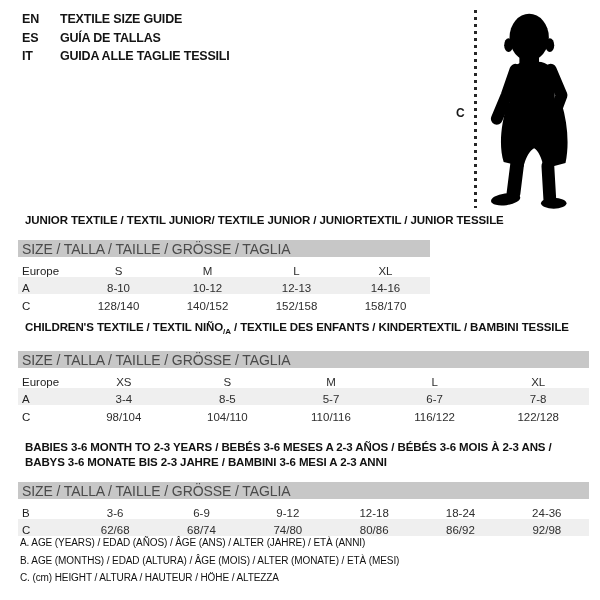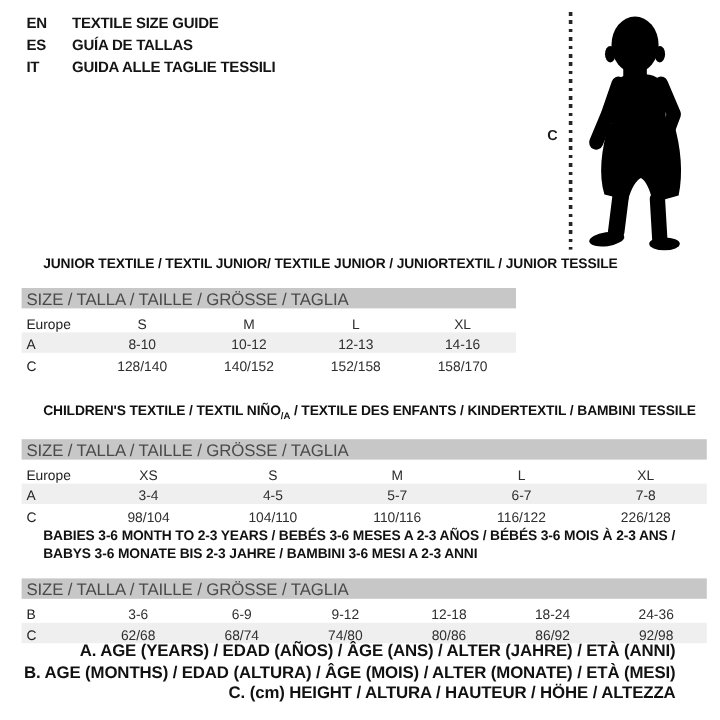--- a/index.html
+++ b/index.html
@@ -30,25 +30,25 @@
   .dotted {
     position: absolute; left: 26px; top: 10px;
     width: 3px; height: 198px;
     background: repeating-linear-gradient(to bottom, #262626 0 3px, transparent 3px 7px);
   }
   .baby { position: absolute; left: 38px; top: 5px; width: 108px; height: 205px; }
 
   
   .tbl { position: absolute; left: 18px; }
   .tbl-0 { top: 213px; width: 412px; }
-  .tbl-1 { top: 336px; width: 572px; }
+  .tbl-1 { top: 320px; width: 572px; }
   .tbl-2 { top: 440px; width: 572px; }
   .tbl-title {
     font-weight: 700; font-size: 11.5px; line-height: 15px;
-    letter-spacing: -0.1px; color: #111; margin: 0 0 12px 18px;
+    letter-spacing: -0.1px; color: #111; margin: 0 0 12px 7px;
     white-space: nowrap;
   }
   .tbl-title sub { font-size: 8px; }
   .size-bar {
     height: 17px; background: var(--header-bg, #c7c7c7);
     color: #4a4a4a; font-size: 14px; letter-spacing: -0.1px;
     display: flex; align-items: center; padding-left: 4px;
     margin-bottom: 2px; box-sizing: border-box;
   }
   .row {
@@ -56,22 +56,22 @@
     height: 17.5px; font-size: 11.5px; color: #2e2e2e;
   }
   .row.shaded { background: var(--shaded-bg, #efefef); }
   .row-label { flex: 0 0 50px; padding-left: 4px; color: #222; }
   .tbl-0 .row-label { flex-basis: 52px; }
   .cell { flex: 1; text-align: center; }
 
   
   .notes { position: absolute; left: 20px; top: 534px; }
   .note-line {
-    font-weight: 700; font-size: 14px; line-height: 17.5px;
-    letter-spacing: -0.1px; color: #111; white-space: nowrap; text-align: right;
+    font-weight: 400; font-size: 10px; line-height: 17.5px;
+    letter-spacing: -0.1px; color: #111; white-space: nowrap;
   }
 </style>
 </head>
 <body>
 
 <div class="page" style="--page-bg: #ffffff; --header-bg: #c7c7c7; --shaded-bg: #efefef;">
 
   <div class="langs" id="langs">
       <div class="lang-row">
         <span class="lang-code">EN</span>
@@ -145,32 +145,32 @@
           <span class="row-label">Europe</span>
           <span class="cell">XS</span>
           <span class="cell">S</span>
           <span class="cell">M</span>
           <span class="cell">L</span>
           <span class="cell">XL</span>
         </div>
         <div class="row shaded">
           <span class="row-label">A</span>
           <span class="cell">3-4</span>
-          <span class="cell">4-5</span>
+          <span class="cell">8-5</span>
           <span class="cell">5-7</span>
           <span class="cell">6-7</span>
           <span class="cell">7-8</span>
         </div>
         <div class="row">
           <span class="row-label">C</span>
           <span class="cell">98/104</span>
           <span class="cell">104/110</span>
           <span class="cell">110/116</span>
           <span class="cell">116/122</span>
-          <span class="cell">226/128</span>
+          <span class="cell">122/128</span>
         </div>
       </div>
       <div class="tbl tbl-2">
         <div class="tbl-title">
           <div><span>BABIES 3-6 MONTH TO 2-3 YEARS / BEBÉS 3-6 MESES A 2-3 AÑOS / BÉBÉS 3-6 MOIS À 2-3 ANS /</span></div>
           <div><span>BABYS 3-6 MONATE BIS 2-3 JAHRE / BAMBINI 3-6 MESI A 2-3 ANNI</span></div>
         </div>
         <div class="size-bar">SIZE / TALLA / TAILLE / GRÖSSE / TAGLIA</div>
         <div class="row">
           <span class="row-label">B</span>

